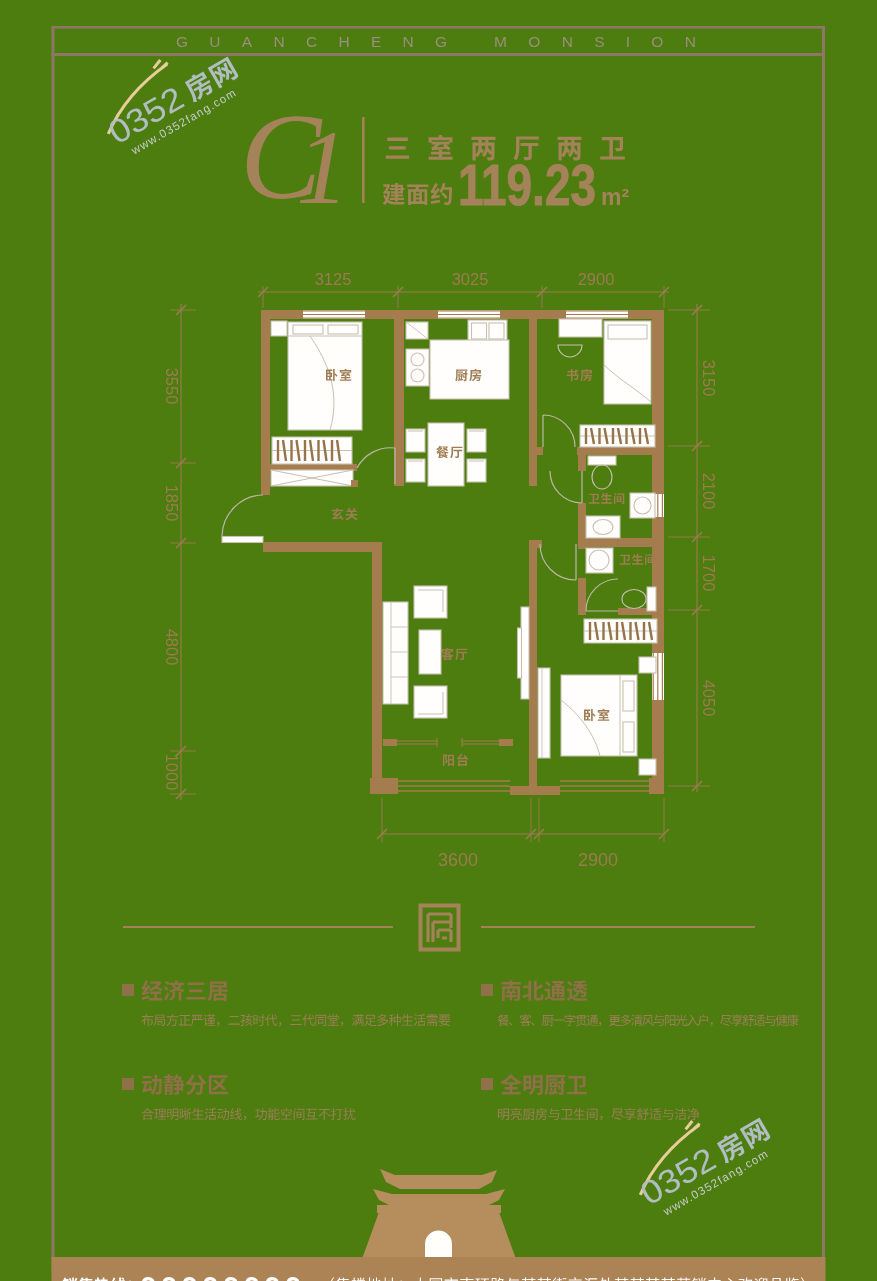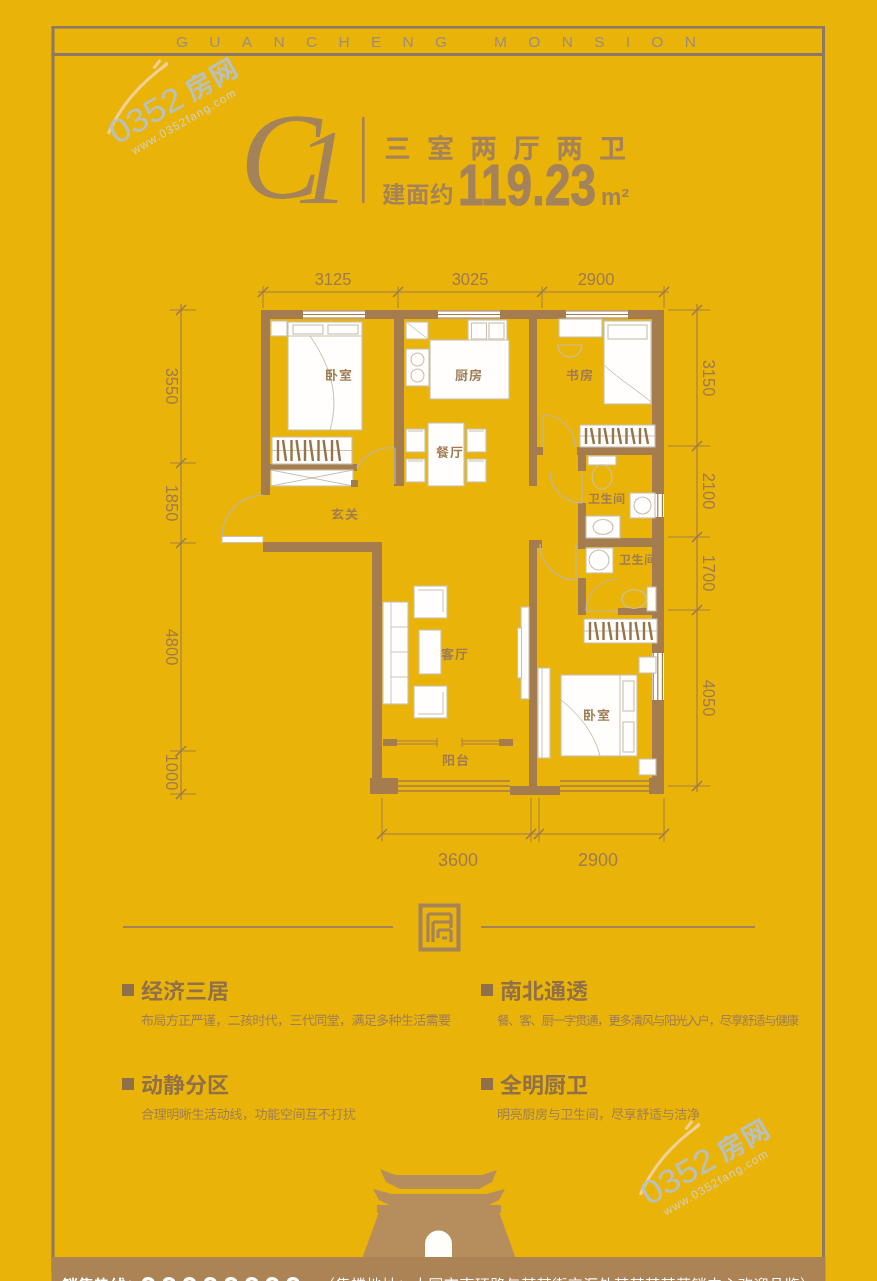--- a/index.html
+++ b/index.html
@@ -1,15 +1,15 @@
 <!DOCTYPE html>
 <html><head><meta charset="utf-8"><style>
 html,body{margin:0;padding:0;background:#fff;}
 body{font-family:"Liberation Sans", sans-serif;}
-#page{position:relative;width:877px;height:1281px;background:#eab308;overflow:hidden;}
+#page{position:relative;width:877px;height:1281px;background:#4d7c0f;overflow:hidden;}
 </style></head><body>
 <div id="page">
 <svg width="877" height="1281" viewBox="0 0 877 1281">
 
 <rect x="51.5" y="26" width="3" height="1245" fill="#8d7767"></rect>
 
 <rect x="822" y="26" width="3" height="1245" fill="#8d7767"></rect>
 
 <rect x="51.5" y="26" width="773.5" height="2.6" fill="#8d7767"></rect>
 

